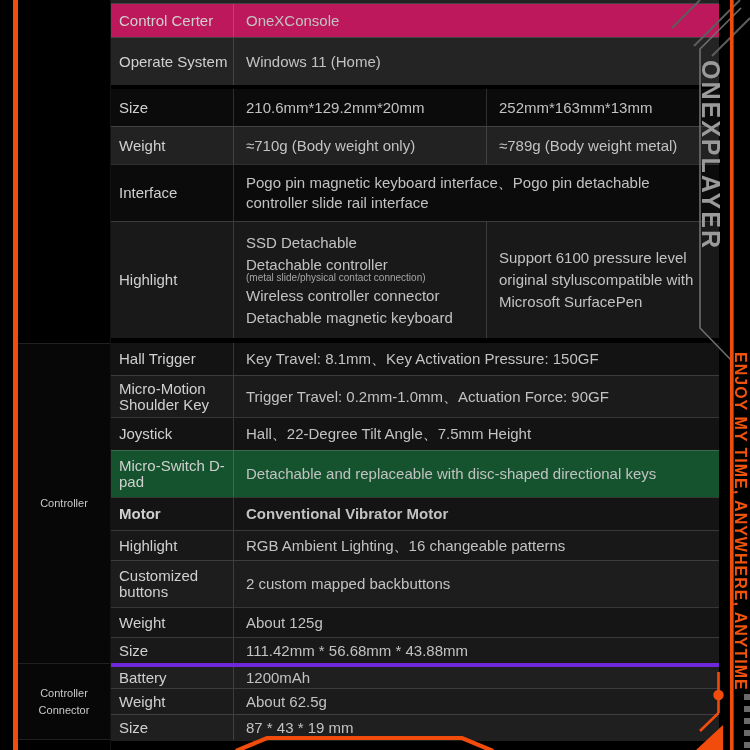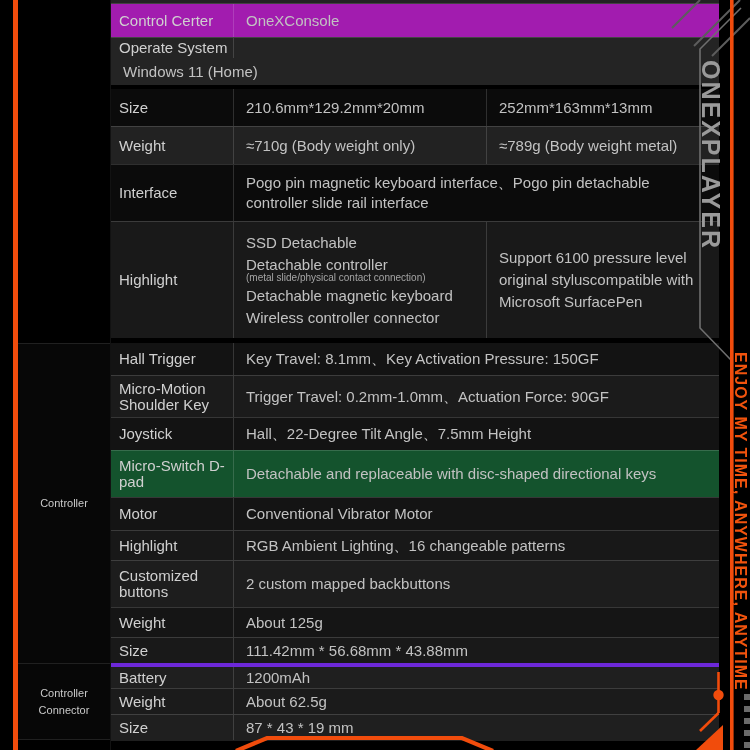--- a/index.html
+++ b/index.html
@@ -40,33 +40,33 @@
     color:#d0d0d0;line-height:16px;
     border-right:1px solid rgba(255,255,255,0.15);
   }
   .value{flex:1;padding:2px 12px 2px 12px;color:#c2c2c2;line-height:20px;}
   .vmid{width:253px;flex:none;border-right:1px solid rgba(255,255,255,0.15);}
   .vright{flex:1;}
   .gap{border:none;background:#000;}
   .spacer-top{height:4px;background:#232323;border-top:none;border-bottom:1px solid rgba(255,255,255,0.15);}
 
   
-  .rA1{height:33px;background:#a21caf;border-top:none;justify-content:flex-end;}
-  .rA2{height:48px;background:#242424;flex-direction:column;}
+  .rA1{height:33px;background:#be185d;border-top:none;justify-content:flex-end;}
+  .rA2{height:48px;background:#242424;}
   .gapA{height:4px;}
   .rA3{height:37px;background:#0b0b0b;border-top:none;}
   .rA4{height:38px;background:#222222;}
   .rA5{height:57px;background:#0b0b0b;}
   .rA6{height:117px;background:#191919;}
   .gapB{height:5px;}
   .rB1{height:32px;background:#131313;border-top:none;}
   .rB2{height:42px;background:#1b1b1b;}
   .rB3{height:33px;background:#131313;}
   .rB4{height:47px;background:#14532d;}
-  .rB5{height:33px;background:#141414;}
+  .rB5{height:33px;background:#141414;font-weight:bold;}
   .rB6{height:30px;background:#181818;}
   .rB7{height:47px;background:#1d1d1d;}
   .rB8{height:30px;background:#151515;}
   .rB9{height:26px;background:#191919;}
   .rC1{height:25px;background:#1f1f1f;border-top:4px solid #6d28d9;}
   .rC2{height:26px;background:#1b1b1b;}
   .rC3{height:26px;background:#1f1f1f;}
   .bottom-strip{height:10px;background:#000;border-top:1px solid rgba(255,255,255,0.12);}
 
   
@@ -132,22 +132,22 @@
     <div class="cell label">Interface</div>
     <div class="cell value">Pogo pin magnetic keyboard interface、Pogo pin detachable controller slide rail interface</div>
   </div>
 
   <div class="row rA6">
     <div class="cell label">Highlight</div>
     <div class="cell value vmid ml">
       <span class="line">SSD Detachable</span>
       <span class="line">Detachable controller</span>
       <span class="line small-note">(metal slide/physical contact connection)</span>
+      <span class="line">Wireless controller connector</span>
       <span class="line">Detachable magnetic keyboard</span>
-      <span class="line">Wireless controller connector</span>
     </div>
     <div class="cell value vright" style="line-height:22px;">Support 6100 pressure level original styluscompatible with Microsoft SurfacePen</div>
   </div>
 
   <div class="gap gapB"></div>
 
   <div class="row rB1">
     <div class="cell label">Hall Trigger</div>
     <div class="cell value">Key Travel: 8.1mm、Key Activation Pressure: 150GF</div>
   </div>

